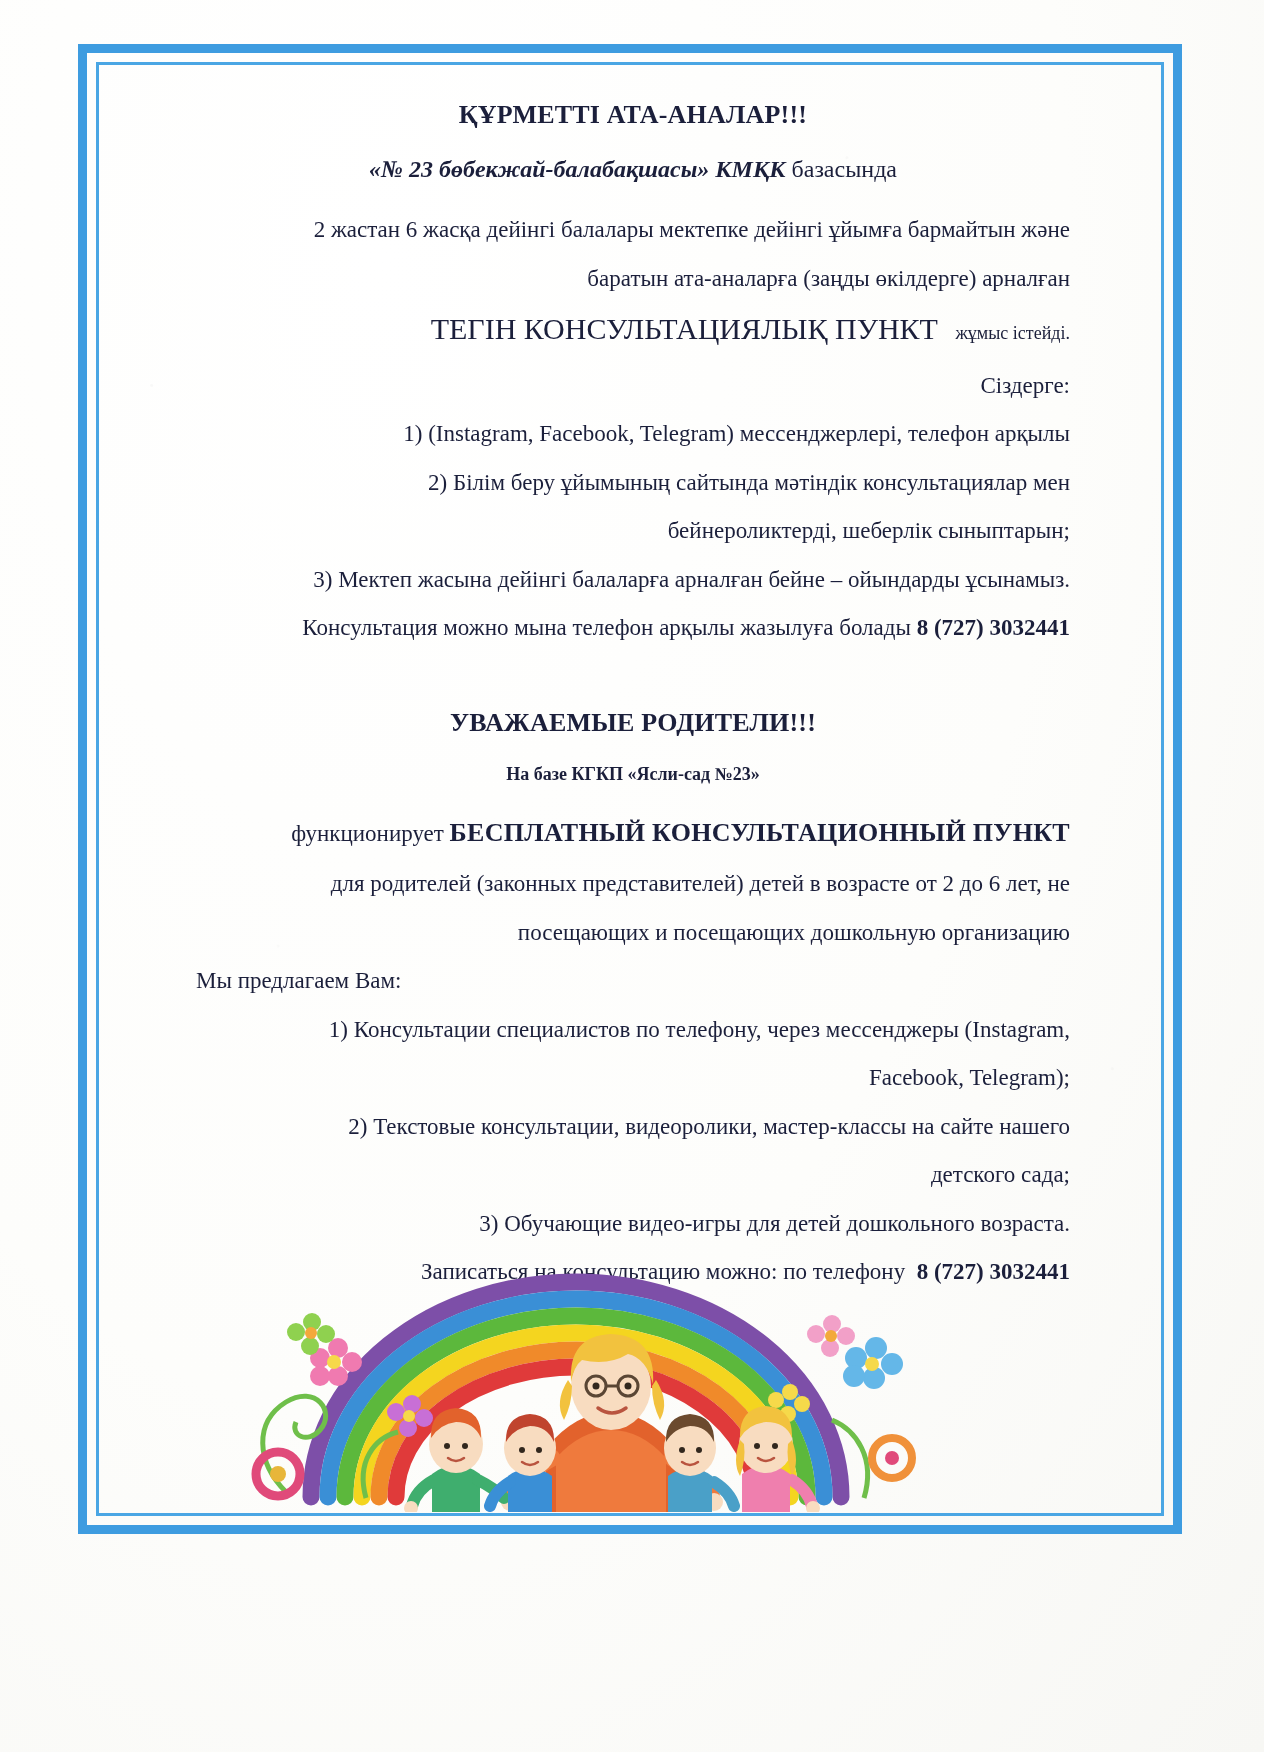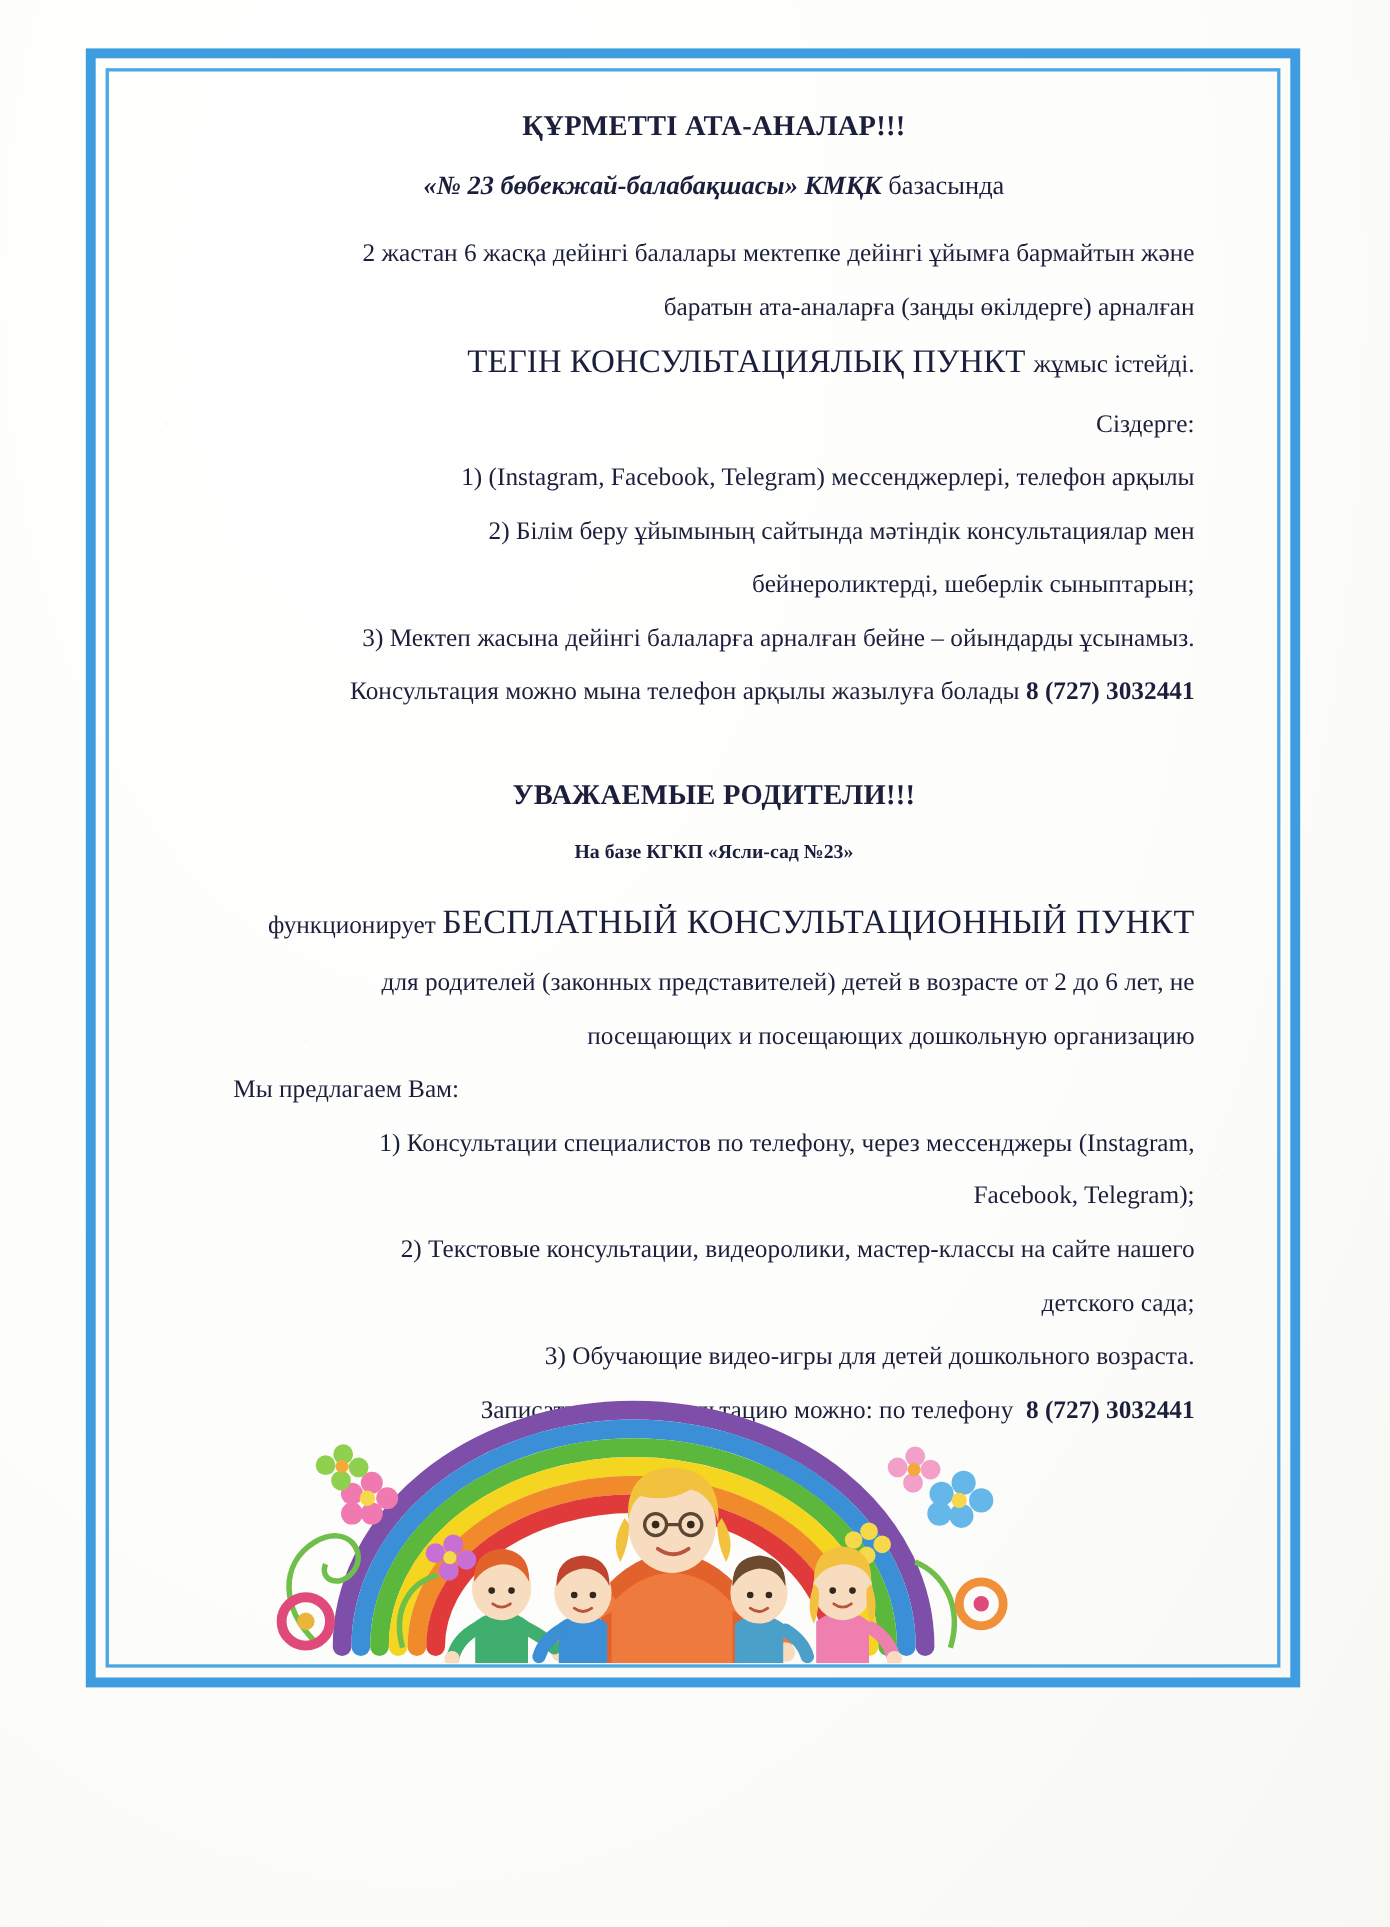--- a/index.html
+++ b/index.html
@@ -38,21 +38,21 @@
   .frame-inner{
     position:absolute;
     left:96px;top:62px;
     width:1068px;height:1454px;
     border:3px solid #4aa6e4;
     box-sizing:border-box;
   }
 
   .content{
     position:absolute;
-    left:212px;top:100px;
+    left:196px;top:100px;
     width:874px;
   }
 
   
   .h-title{
     text-align:center;
     font-weight:bold;
     font-size:26px;
     letter-spacing:.2px;
     margin:0 0 26px 0;
@@ -77,32 +77,33 @@
     line-height:1.85;
     margin:0 0 6px 0;
     text-align:right;
   }
   .para.big{
     font-size:30px;
     line-height:1.55;
     margin-bottom:12px;
   }
   .para.big .tail{
-    font-size:23px;
+    font-size:18px;
+    margin-left:10px;
   }
   .para b{font-weight:bold;}
   .lead-bold{
     font-size:23px;
     font-weight:normal;
     line-height:1.85;
     margin:0 0 6px 0;
   }
   .para .hdr-big{
-    font-size:31px;
-    font-weight:normal;
+    font-size:26px;
+    font-weight:bold;
     letter-spacing:.3px;
   }
   .spacer{height:52px;}
 
   
   .illus{
     position:absolute;
     left:216px;
     top:1262px;
     width:720px;

